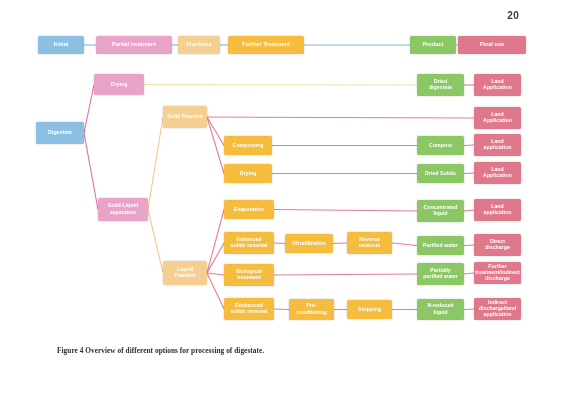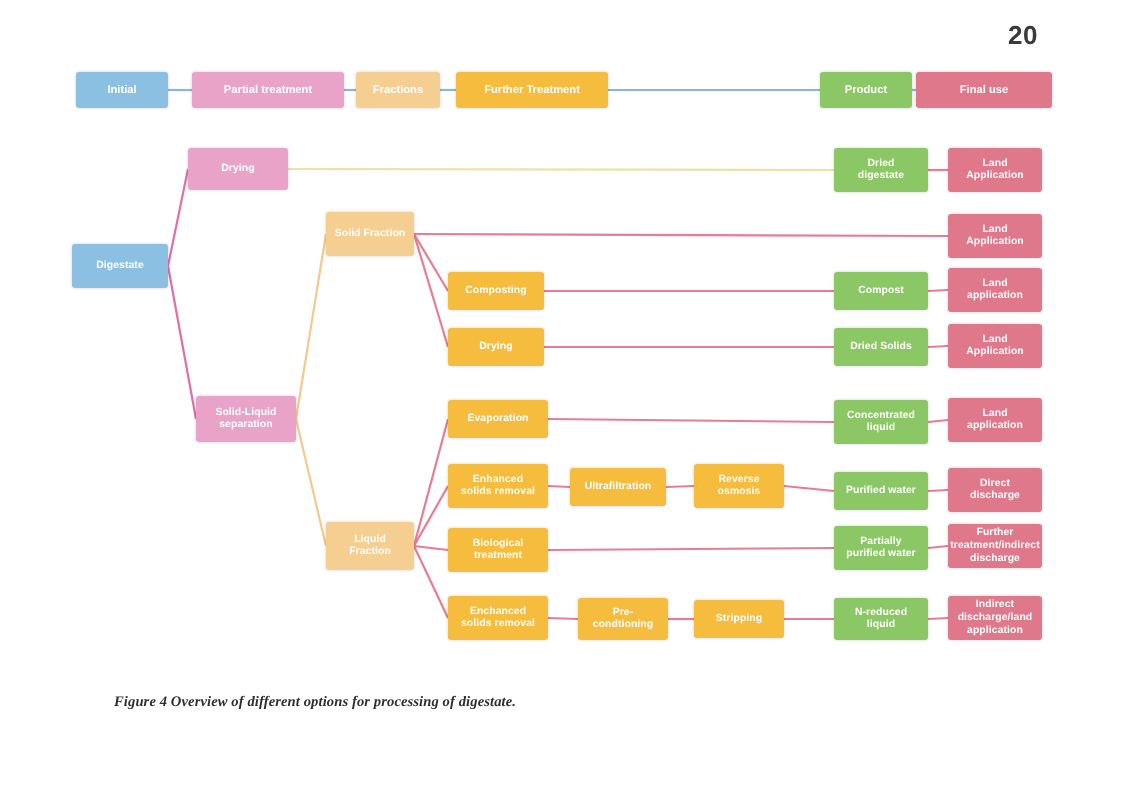--- a/index.html
+++ b/index.html
@@ -18,21 +18,21 @@
     position: absolute;
     left: 0; top: 0;
     width: 565px;
     height: 400px;
     background: #ffffff;
   }
   .page-number {
     position: absolute;
     right: 46px;
     top: 10px;
-    font-size: 13px;
+    font-size: 10px;
     font-weight: bold;
     color: #3a3a3a;
     letter-spacing: 0.3px;
   }
   svg.canvas {
     position: absolute;
     left: 0; top: 0;
     width: 565px;
     height: 400px;
   }
@@ -58,21 +58,20 @@
   }
   .link {
     fill: none;
     stroke-width: 1.1;
   }
   .caption {
     position: absolute;
     left: 57px;
     top: 346px;
     font-family: "Liberation Serif", serif;
-    font-style: italic;
     font-weight: bold;
     font-size: 7.3px;
     color: #2e2e2e;
     letter-spacing: 0.05px;
   }
   .shadow-box {
     filter: drop-shadow(0.6px 0.9px 0.9px rgba(0,0,0,0.18));
   }
 </style>
 </head>

